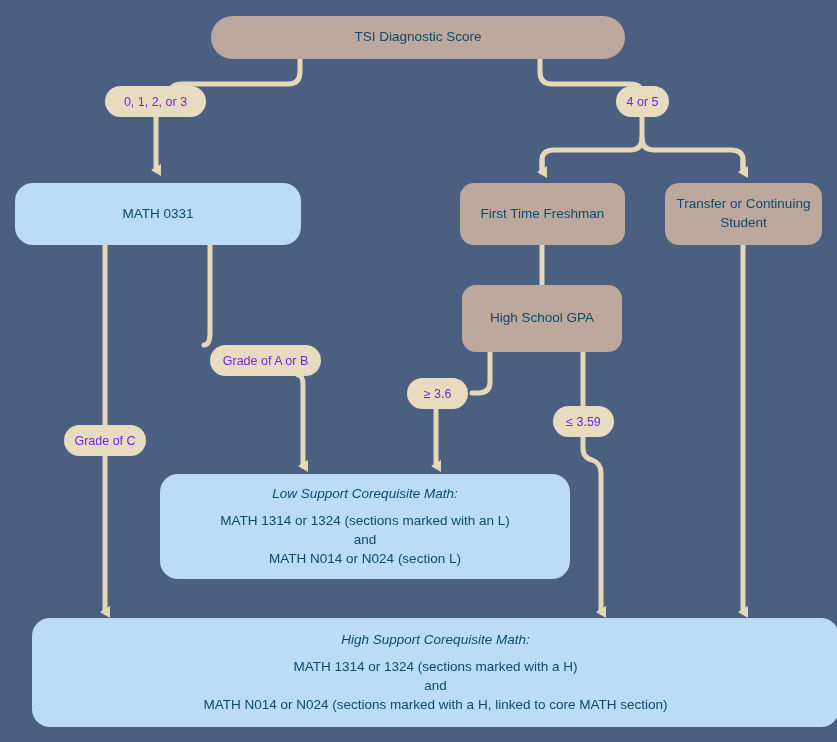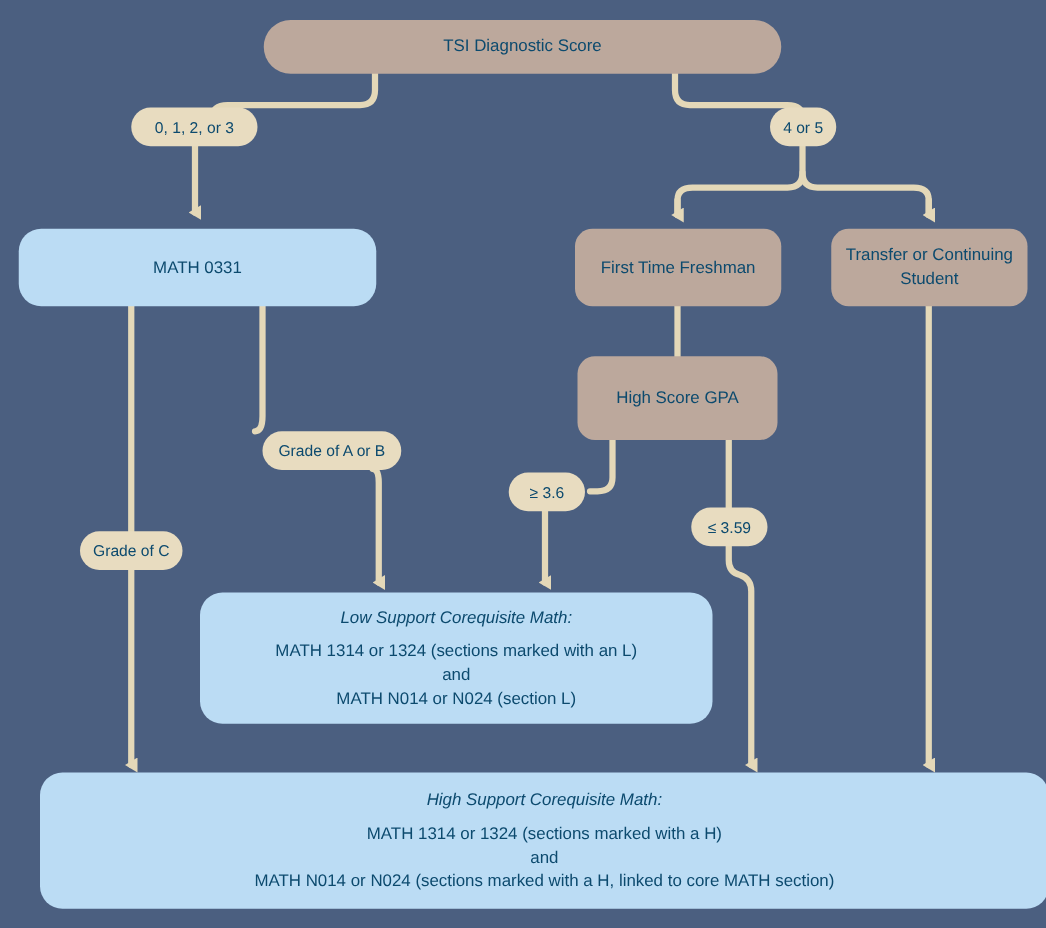--- a/index.html
+++ b/index.html
@@ -48,21 +48,21 @@
     border-radius: 22px;
   }
   .pill {
     position: absolute;
     box-sizing: border-box;
     background: #e8dcc0;
     border-radius: 999px;
     display: flex;
     align-items: center;
     justify-content: center;
-    color: #0c4a6e;
+    color: #6d28d9;
     font-size: 12.5px;
     white-space: nowrap;
     padding: 0 9px;
     z-index: 4;
   }
   .box-line {
     display: block;
     line-height: 1.38;
   }
   .box-line.head {
@@ -122,21 +122,21 @@
 
   <div class="node decision" style="left:460px; top:183px; width:165px; height:62px;">
     <span class="box-line">First Time Freshman</span>
   </div>
 
   <div class="node decision" style="left:665px; top:183px; width:157px; height:62px; padding:0 10px;">
     <span class="box-line">Transfer or Continuing Student</span>
   </div>
 
   <div class="node decision" style="left:462px; top:285px; width:160px; height:67px;">
-    <span class="box-line">High Score GPA</span>
+    <span class="box-line">High School GPA</span>
   </div>
 
   <div class="node outcome" style="left:160px; top:474px; width:410px; height:105px; padding:0 16px;">
     <span class="box-line head">Low Support Corequisite Math:</span>
     <span class="box-line">MATH 1314 or 1324 (sections marked with an L)</span>
     <span class="box-line">and</span>
     <span class="box-line">MATH N014 or N024 (section L)</span>
   </div>
 
   <div class="node outcome" style="left:32px; top:618px; width:807px; height:109px; padding:0 28px;">

